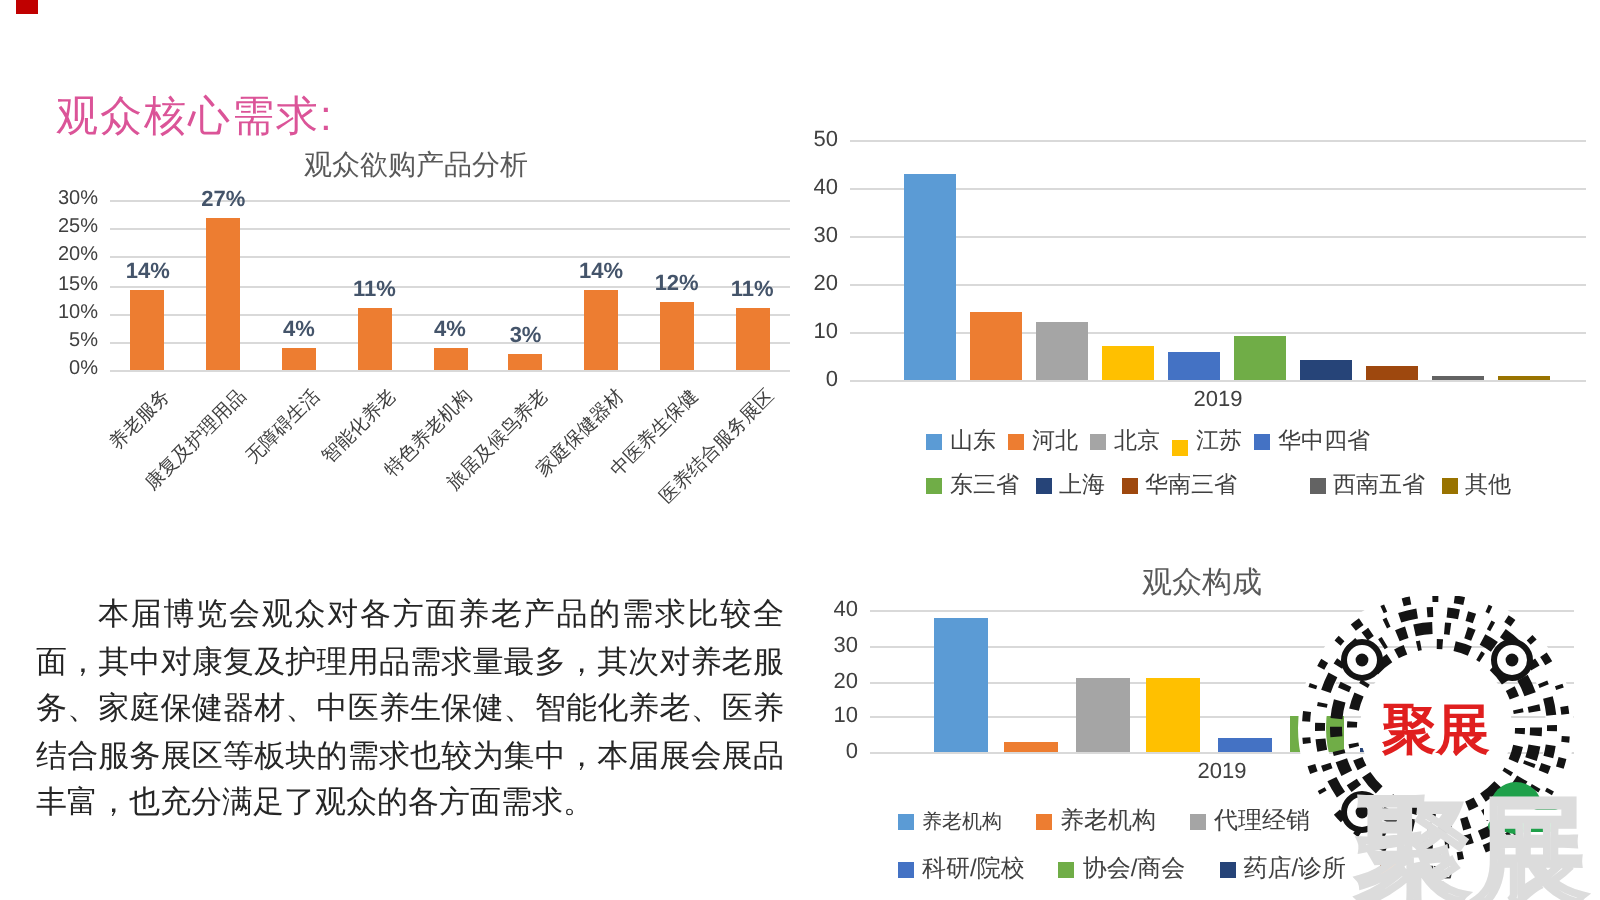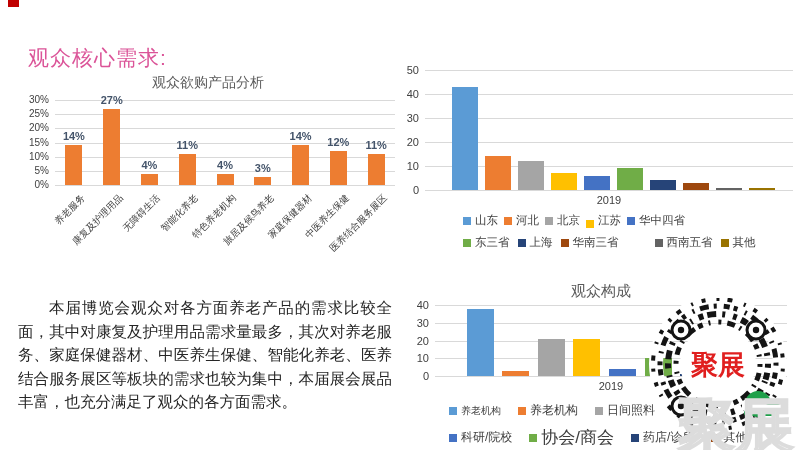--- a/index.html
+++ b/index.html
@@ -196,33 +196,33 @@
       <div class="legend-item" style="font-size: 10px;">
         <span class="legend-marker" style="background: rgb(91, 155, 213);"></span>
         <span>养老机构</span>
       </div>
       <div class="legend-item" style="font-size: 12px;">
         <span class="legend-marker" style="background: rgb(237, 125, 49);"></span>
         <span>养老机构</span>
       </div>
       <div class="legend-item" style="font-size: 12px;">
         <span class="legend-marker" style="background: rgb(165, 165, 165);"></span>
-        <span>日间照料</span>
+        <span>代理经销</span>
       </div>
       <div class="legend-item" style="font-size: 12px;">
         <span class="legend-marker" style="background: rgb(255, 192, 0);"></span>
         <span></span>
       </div>
     </div>
     <div class="legend-row" style="left: 44px; top: 152px; gap: 17px;">
       <div class="legend-item" style="font-size: 12px;">
         <span class="legend-marker" style="background: rgb(68, 114, 196);"></span>
         <span>科研/院校</span>
       </div>
-      <div class="legend-item" style="font-size: 17px; justify-content: center;">
+      <div class="legend-item" style="font-size: 12px; justify-content: center;">
         <span class="legend-marker" style="background: rgb(112, 173, 71);"></span>
         <span>协会/商会</span>
       </div>
       <div class="legend-item" style="font-size: 12px;">
         <span class="legend-marker" style="background: rgb(38, 68, 120);"></span>
         <span>药店/诊所</span>
       </div>
       <div class="legend-item" style="font-size: 12px;">
         <span class="legend-marker" style="background: rgb(158, 72, 14);"></span>
         <span>其他</span>

